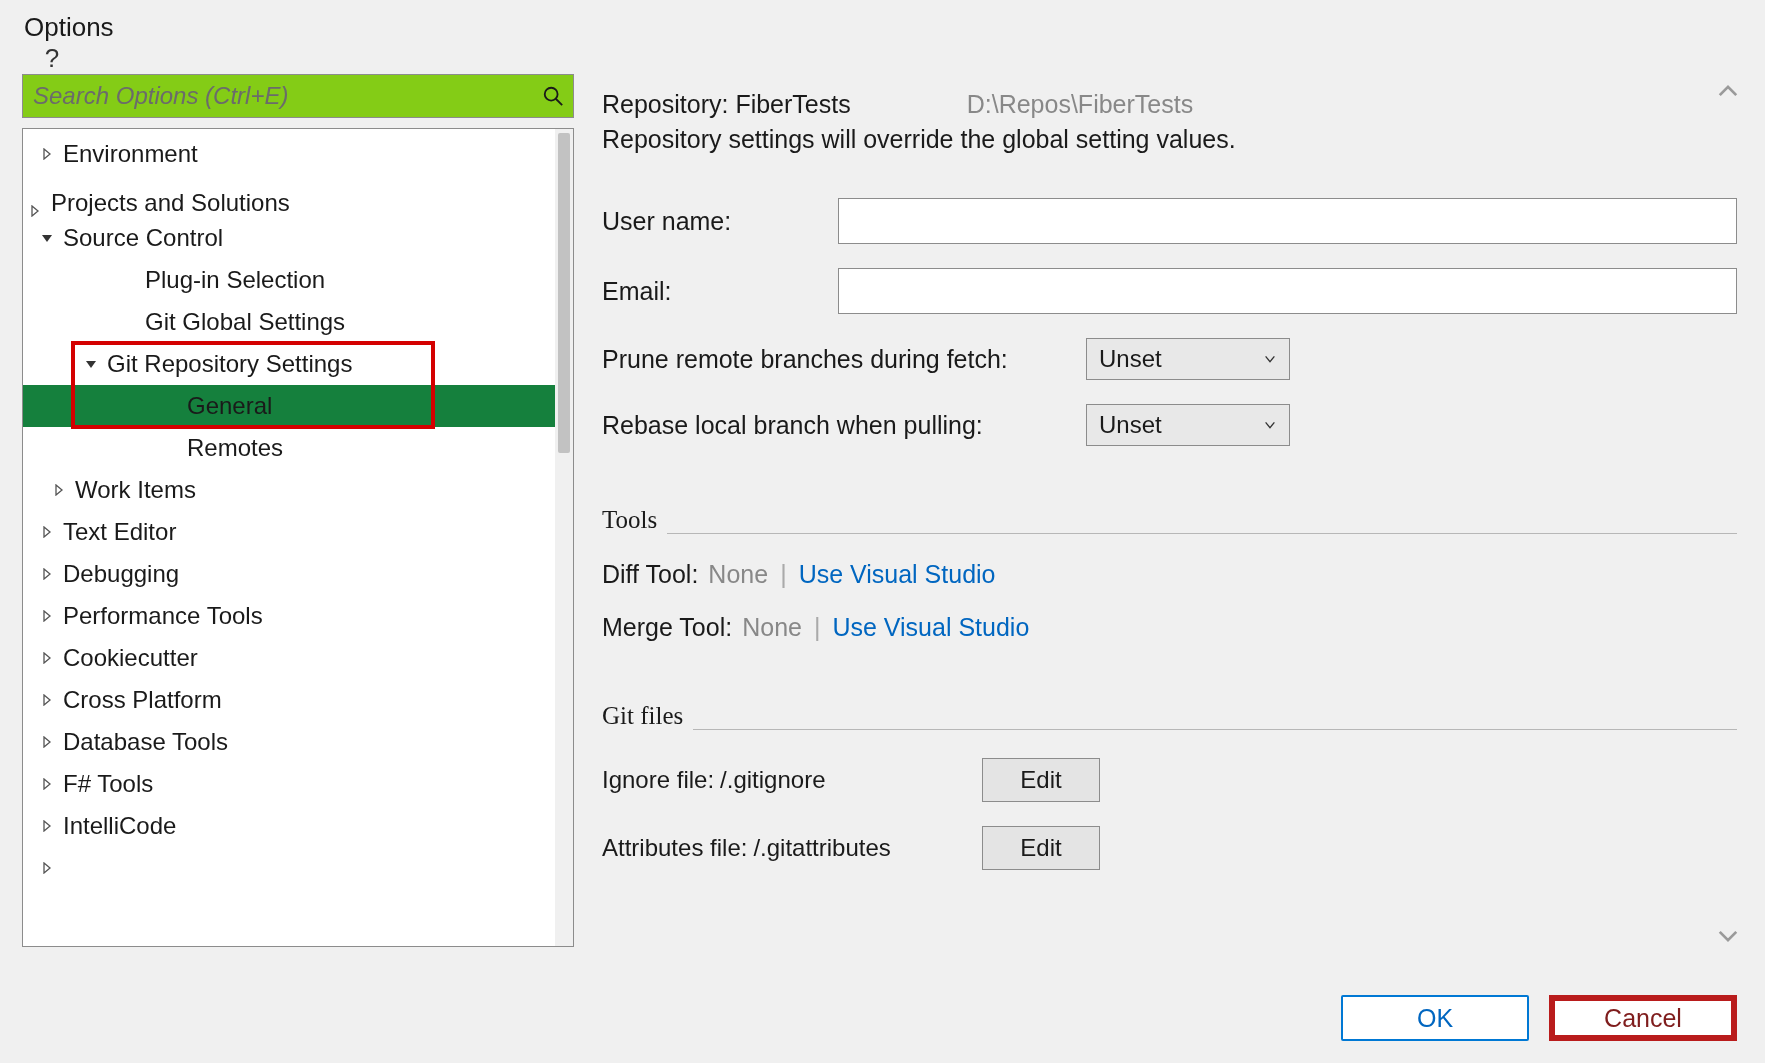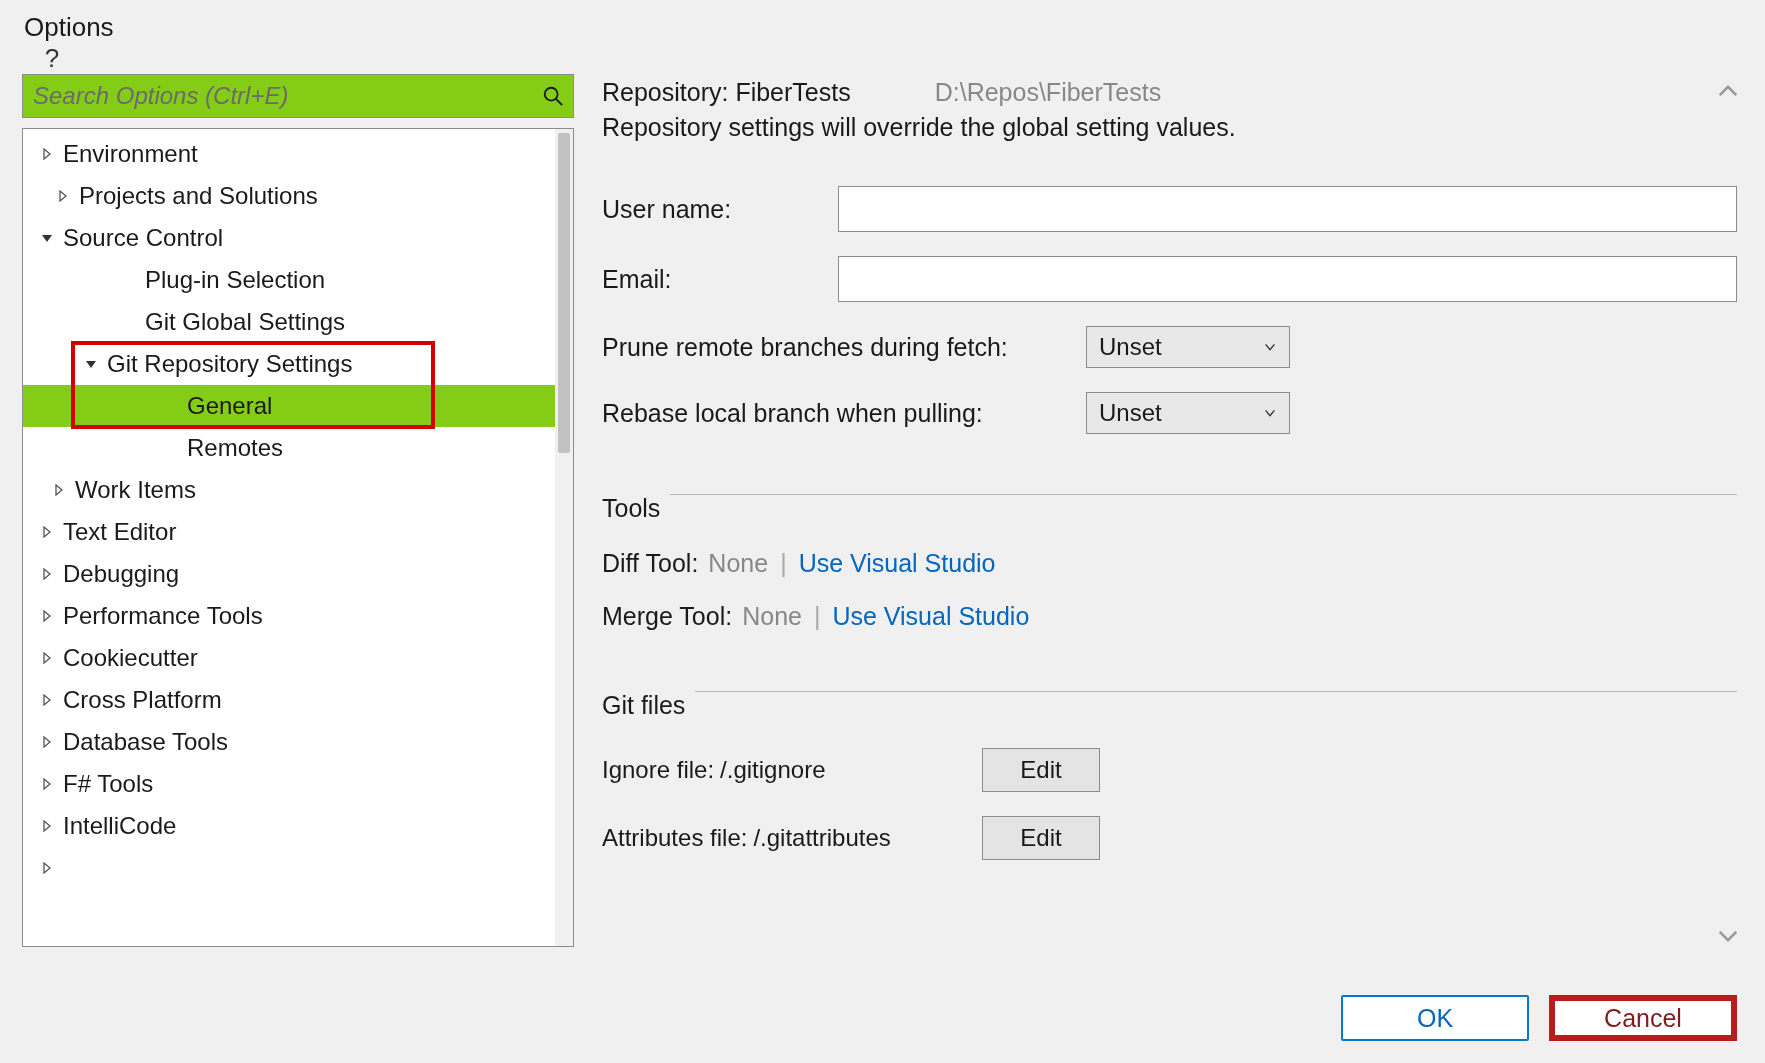--- a/index.html
+++ b/index.html
@@ -100,37 +100,37 @@
     position: relative;
   }
   .tree-item .arrow {
     width: 20px; display: inline-flex; justify-content: center; align-items: center;
     margin-right: 6px;
   }
   .tree-item .arrow svg { width: 12px; height: 12px; }
   .tree-item.depth-1 { padding-left: 14px; }
   .tree-item.depth-2 { padding-left: 58px; }
   .tree-item.depth-3 { padding-left: 138px; }
-  .tree-item.selected { background: #84cc16; }
+  .tree-item.selected { background: #15803d; }
   .redbox {
     position: absolute;
     border: 4px solid #d40000;
     pointer-events: none;
   }
 
   
   .rightcol {
     flex: 1;
     min-width: 0;
     padding-right: 6px;
     position: relative;
   }
   .repo-head {
-    display: flex; align-items: center; gap: 24px;
-    margin-top: 4px;
+    display: flex; align-items: center; gap: 56px;
+    margin-top: 16px;
   }
   .repo-head .repolabel { font-size: 25px; }
   .repo-head .repopath { font-size: 25px; color: #888; margin-left: 60px; }
   .repo-sub { margin-top: 6px; font-size: 25px; }
   .collapse-caret {
     position: absolute; right: 4px; top: 6px;
     width: 22px; height: 22px; color: #9a9a9a;
   }
 
   .formrow {
@@ -156,23 +156,24 @@
     font-size: 24px;
     justify-content: center;
   }
   .dropdown .dd-text { flex: 1; }
   .dropdown .dd-caret {
     width: 14px; height: 14px;
     position: absolute; right: 12px; top: 50%; transform: translateY(-50%);
   }
 
   .section-header {
-    display: flex; align-items: flex-start;
+    display: flex; align-items: flex-end;
     margin-top: 60px;
     gap: 10px;
+    font-family: Liberation Serif, serif;
   }
   .section-header .sh-label { font-size: 25px; }
   .section-header .sh-line { flex: 1; height: 1px; background: #b7b7b7; }
 
   .toolrow {
     margin-top: 24px;
     font-size: 25px;
     display: flex; align-items: baseline; gap: 8px;
   }
   .toolrow.first { margin-top: 26px; }
@@ -241,21 +242,21 @@
       <div class="tree">
         <div class="tree-inner" id="tree-inner">
             <div class="tree-item depth-1" style="padding-left: 14px;">
               <span class="arrow">
                 <svg viewBox="0 0 12 12">
                   <path d="M3 1 L9 6 L3 11 Z" fill="none" stroke="#555" stroke-width="1.3"></path>
                 </svg>
               </span>
               <span>Environment</span>
             </div>
-            <div class="tree-item depth-1" style="padding-left: 30px;">
+            <div class="tree-item depth-1" style="padding-left: 2px; align-items: flex-end;">
               <span class="arrow">
                 <svg viewBox="0 0 12 12">
                   <path d="M3 1 L9 6 L3 11 Z" fill="none" stroke="#555" stroke-width="1.3"></path>
                 </svg>
               </span>
               <span>Projects and Solutions</span>
             </div>
             <div class="tree-item depth-1" style="padding-left: 14px;">
               <span class="arrow">
                 <svg viewBox="0 0 12 12">

